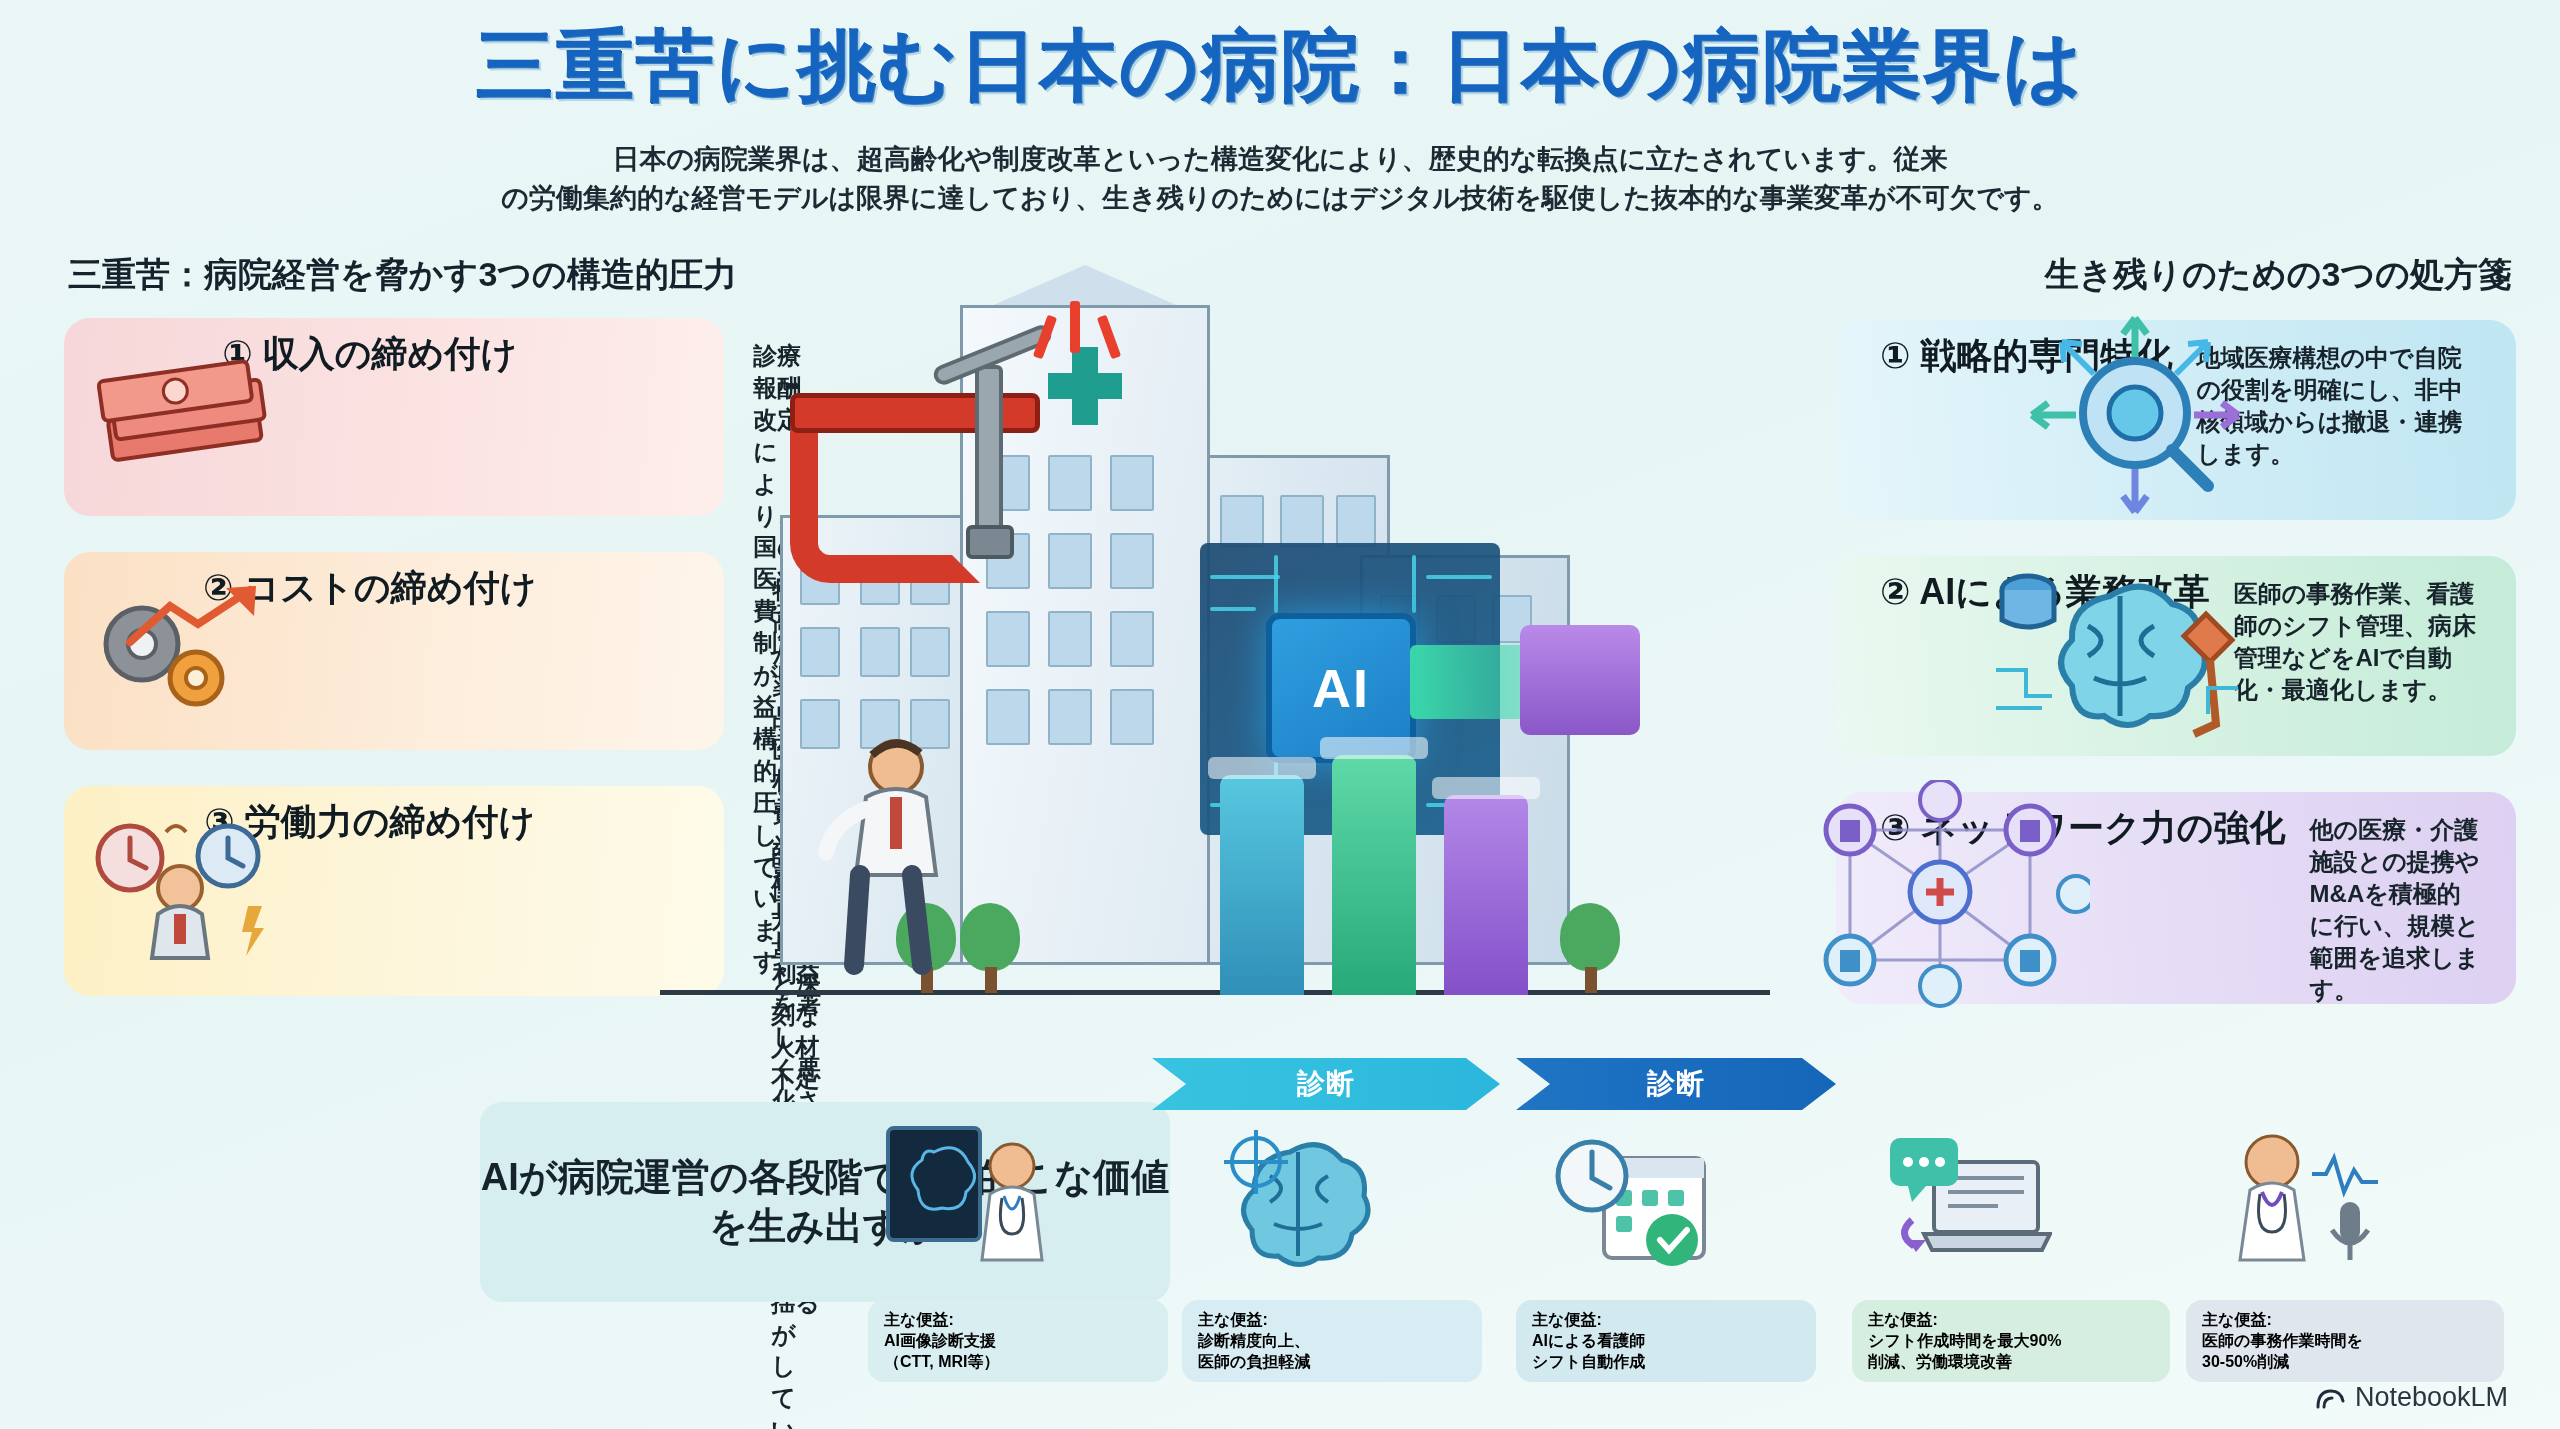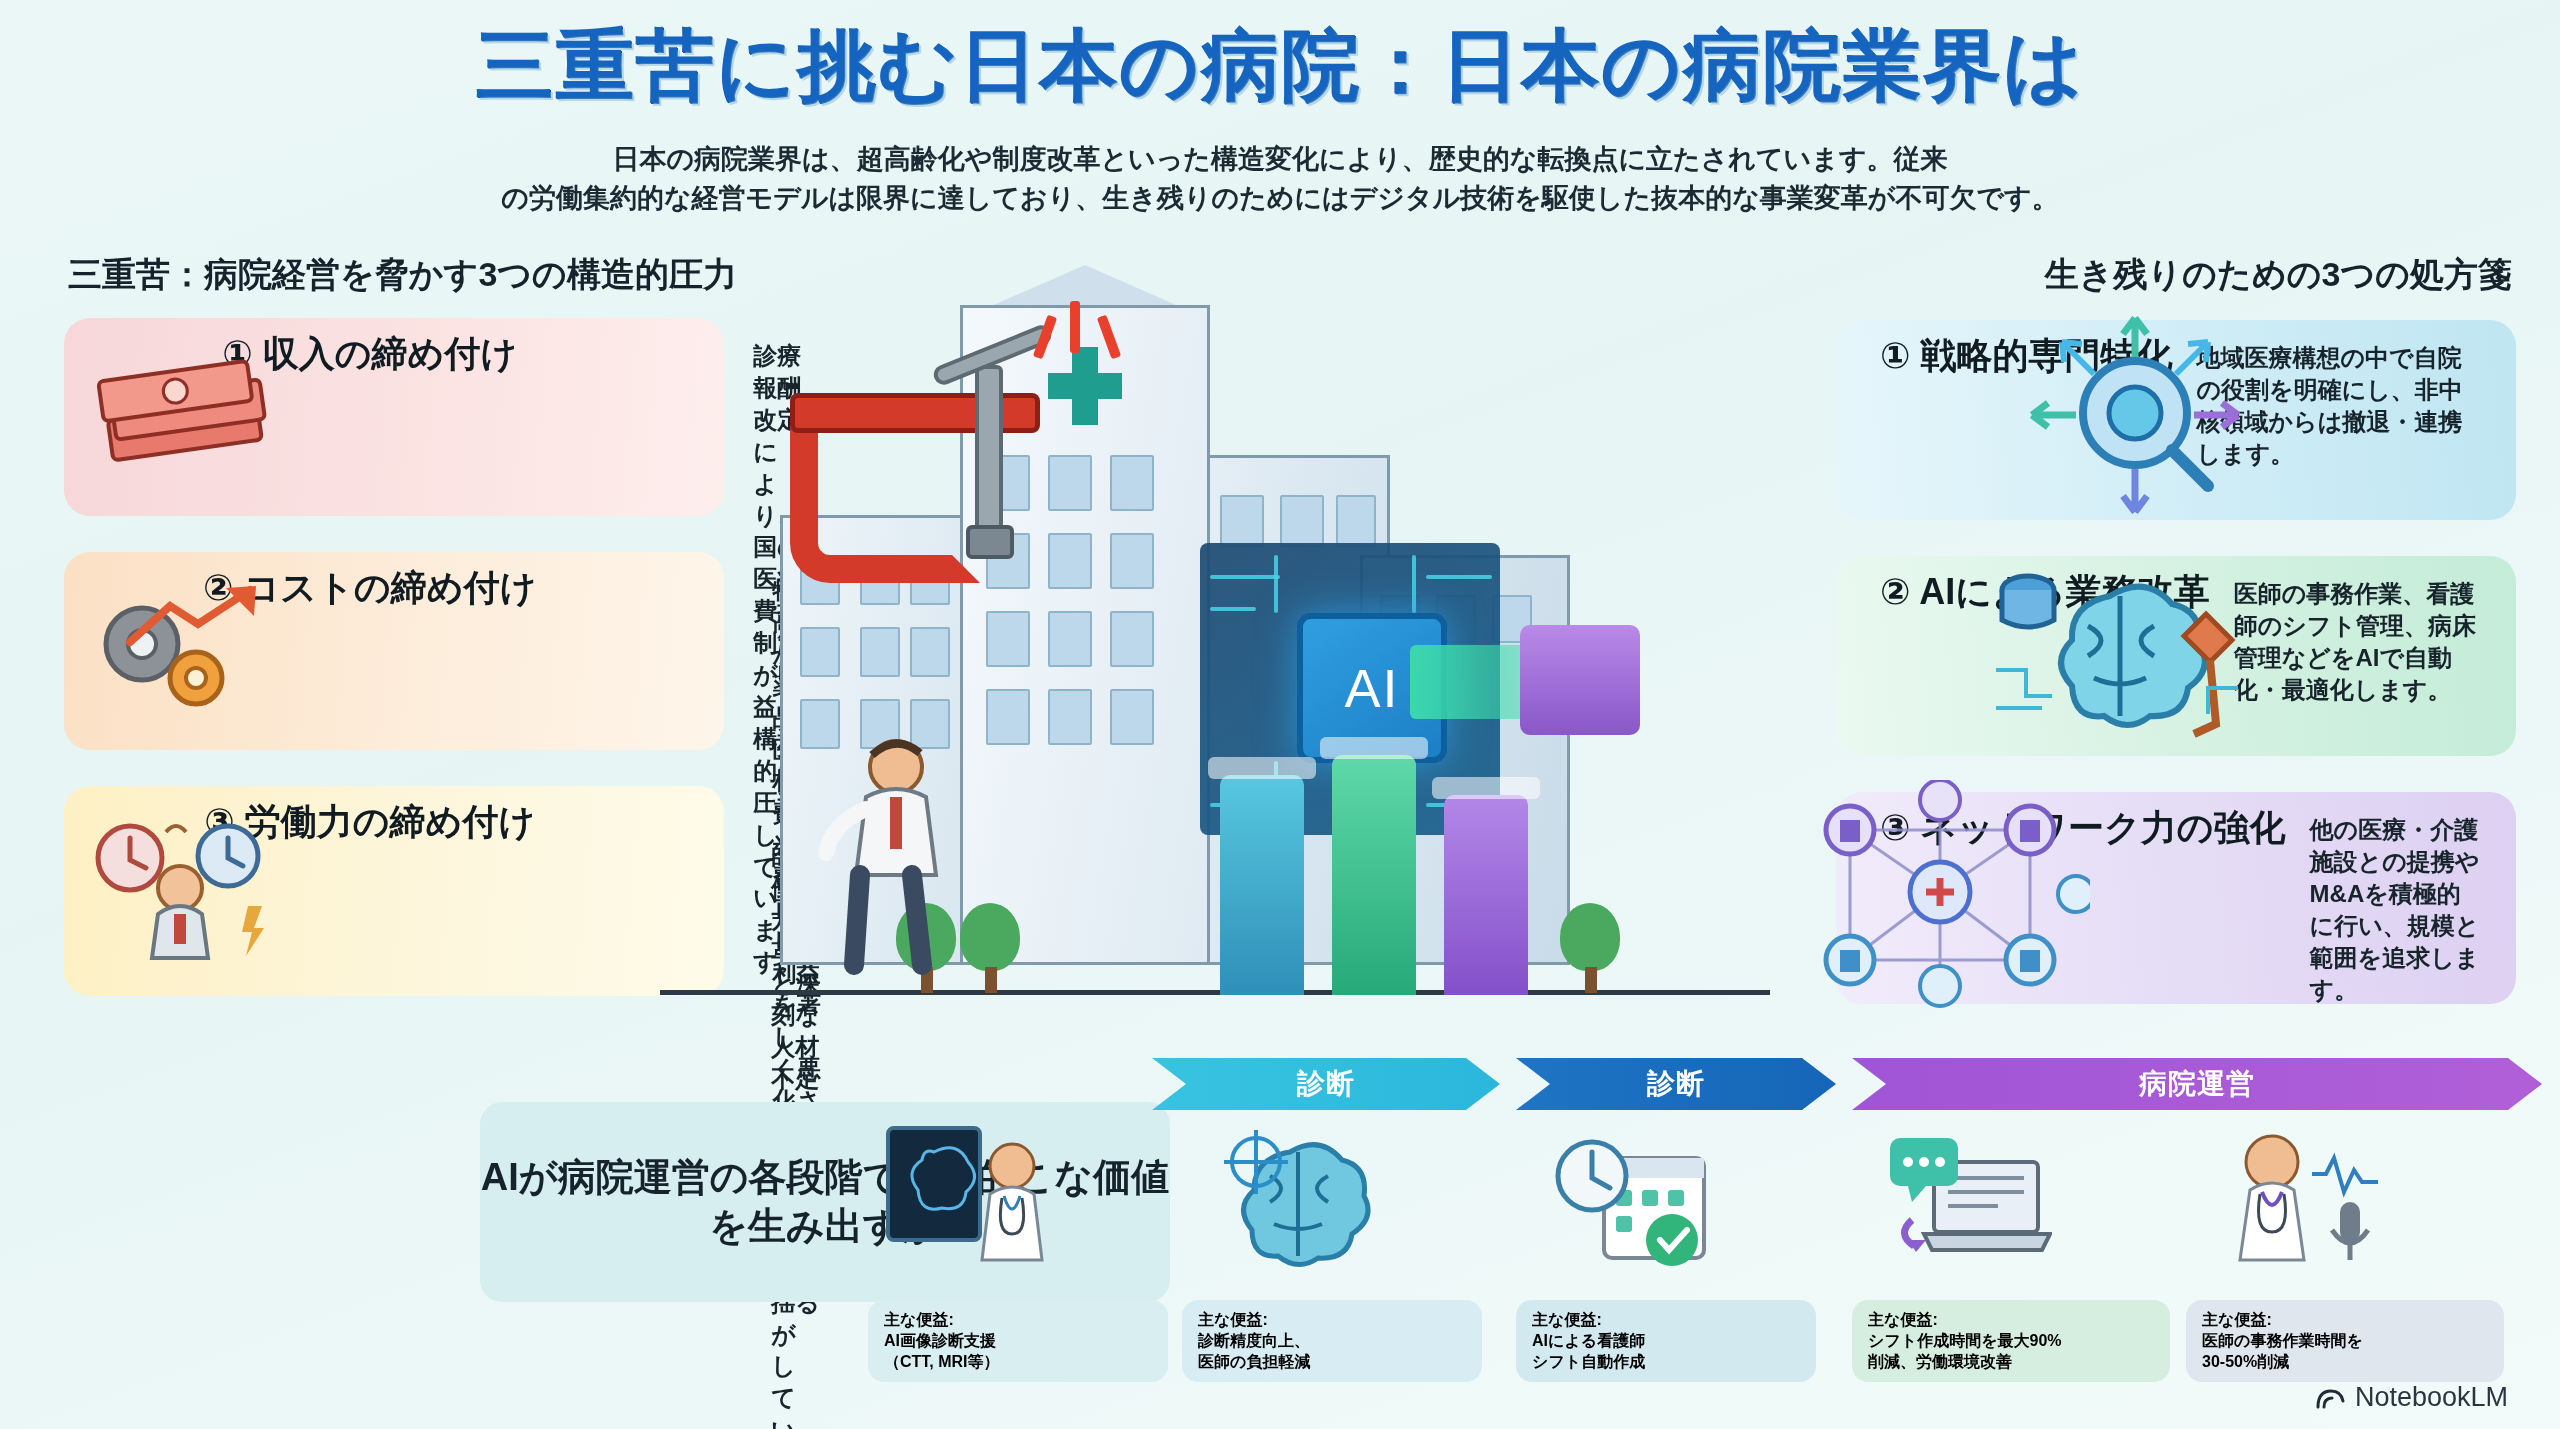--- a/index.html
+++ b/index.html
@@ -82,24 +82,24 @@
   .clamp { position: absolute; left: 120px; top: 120px; width: 330px; height: 240px; }
   .clamp .bar { position: absolute; left: 10px; top: 18px; width: 250px; height: 40px; background: #d43a2a; border: 5px solid #8e1f14; border-radius: 8px; }
   .clamp .arc { position: absolute; left: 10px; top: 18px; width: 190px; height: 190px; border: 28px solid #d43a2a; border-right-color: transparent; border-radius: 40px 0 0 40px; box-sizing: border-box; }
   .clamp .screw { position: absolute; left: 195px; top: -10px; width: 28px; height: 185px; background: #9aa7ae; border: 4px solid #5d6a72; border-radius: 6px; }
   .clamp .handle { position: absolute; left: 150px; top: -30px; width: 125px; height: 20px; background: #9aa7ae; border: 4px solid #5d6a72; border-radius: 10px; transform: rotate(-22deg); }
   .clamp .pad { position: absolute; left: 186px; top: 150px; width: 48px; height: 34px; background: #7b8891; border: 4px solid #4e5a62; border-radius: 6px; }
 
   .spark { position: absolute; background: #e8402c; border-radius: 3px; }
 
   .aichip {
-    position: absolute; left: 637px; top: 358px; width: 150px; height: 150px;
+    position: absolute; left: 606px; top: 358px; width: 150px; height: 150px;
     background: linear-gradient(145deg,#2f9fe0,#1d7fc6); border: 6px solid #0e5f9e;
     border-radius: 14px; display: flex; align-items: center; justify-content: center;
-    color: #fff; font-size: 54px; font-weight: normal; letter-spacing: 2px;
+    color: #fff; font-size: 54px; font-weight: bold; letter-spacing: 2px;
     box-shadow: 0 0 38px rgba(40,160,230,.75);
   }
   .chipboard { position: absolute; left: 540px; top: 288px; width: 300px; height: 292px;
       background: linear-gradient(150deg,#1d4a72,#17608e); border-radius: 8px; opacity: .92; }
   .trace { position: absolute; background: #49d4e8; opacity: .85; height: 4px; border-radius: 2px; }
   .tracev { position: absolute; background: #49d4e8; opacity: .85; width: 4px; border-radius: 2px; }
 
   .pillar { position: absolute; bottom: 20px; width: 84px; border-radius: 10px 10px 0 0; }
   .pillar.p1 { left: 560px; height: 220px; background: linear-gradient(180deg,#58c8e0,#2f8fb8); }
   .pillar.p2 { left: 672px; height: 240px; background: linear-gradient(180deg,#5fd9a8,#27a97a); }
@@ -382,21 +382,20 @@
       <rect x="90" y="72" width="12" height="52" fill="#c0493c"></rect>
       <path d="M66 84 q-34 14 -40 44" stroke="#f4f6f8" stroke-width="16" fill="none" stroke-linecap="round"></path>
       <path d="M60 150 l-6 90 M112 150 l10 90" stroke="#3a4a60" stroke-width="20" stroke-linecap="round"></path>
     </svg>
   </div>
 
   <div class="leadbox">AIが病院運営の各段階で具体的こな価値を生み出すか</div>
 
   <div class="flowhead fh1">診断</div>
   <div class="flowhead fh2">診断</div>
-  <div class="flowhead fh3">病院運営</div>
 
   <svg class="stagecard" style="left:884px" viewBox="0 0 170 168">
     <rect x="4" y="10" width="92" height="112" rx="6" fill="#132a3e" stroke="#3d6b8c" stroke-width="4"></rect>
     <path d="M50 34 q24 -12 34 10 q14 16 -2 30 q-2 20 -24 16 q-22 6 -24 -18 q-14 -18 4 -30 q2 -12 12 -8z" fill="none" stroke="#59b7e8" stroke-width="3"></path>
     <circle cx="128" cy="48" r="22" fill="#f0bd93" stroke="#8a5a2e" stroke-width="3"></circle>
     <path d="M106 76 q22 -14 44 0 l8 66 h-60z" fill="#fff" stroke="#7a8896" stroke-width="3"></path>
     <path d="M120 78 q8 26 16 0" stroke="#2f7fc0" stroke-width="3" fill="none"></path>
     <path d="M118 80 q-6 36 10 36 q16 0 10 -36" stroke="#3b4a58" stroke-width="3" fill="none"></path>
   </svg>
 

